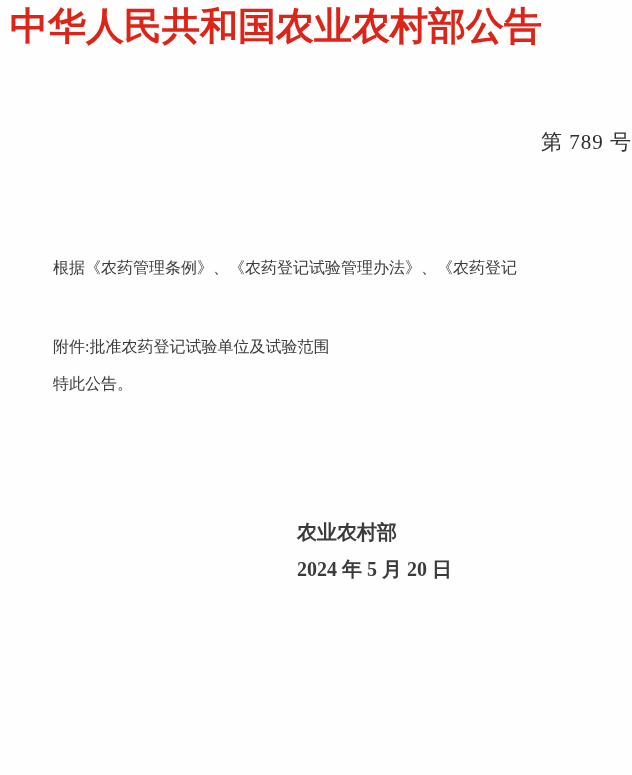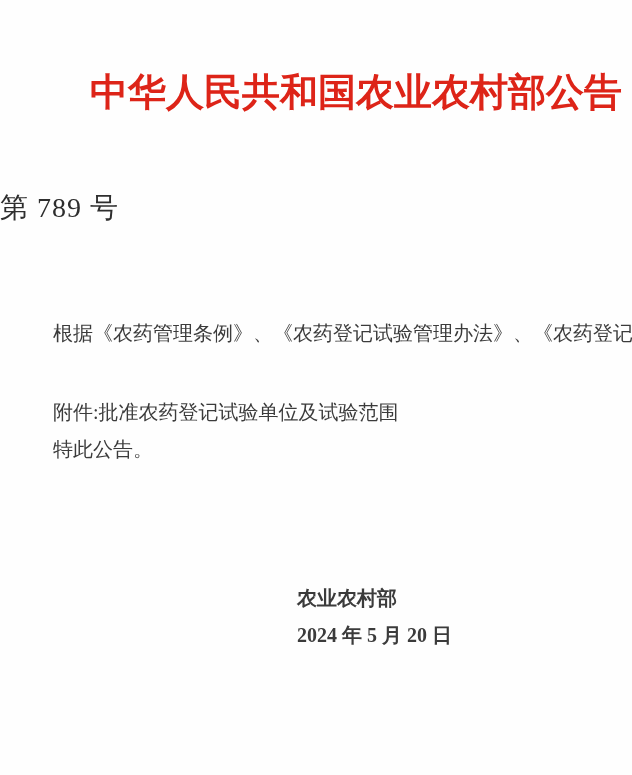--- a/index.html
+++ b/index.html
@@ -6,43 +6,42 @@
   .page {
     width: 632px;
     height: 775px;
     background: #fefefe;
     font-family: "Liberation Serif", "DejaVu Serif", serif;
     position: relative;
     overflow: hidden;
     box-sizing: border-box;
   }
   .title {
-    padding-top: 66px;
     margin: 0 10px;
-    text-align: right;
+    text-align: left;
     font-weight: bold;
     font-size: 38px;
     line-height: 52px;
     letter-spacing: 0px;
     color: var(--title-red, #dd2418);
   }
   .doc-number {
     margin-top: 79px;
-    text-align: left;
-    font-size: 28px;
+    text-align: right;
+    font-size: 21px;
     line-height: 22px;
     letter-spacing: 1px;
     color: #2e2e2e;
   }
   .body {
     margin: 96px 24px 0 20px;
     color: var(--ink, #3b3b3b);
   }
   .line {
-    font-size: 20px;
+    font-size: 16px;
     line-height: 37px;
     letter-spacing: 0px;
     white-space: nowrap;
   }
   .indent { text-indent: 33px; }
   .attachment { margin-top: 42px; }
   .signature {
     margin: 112px 55px 0 auto;
     width: 280px;
     text-align: left;

